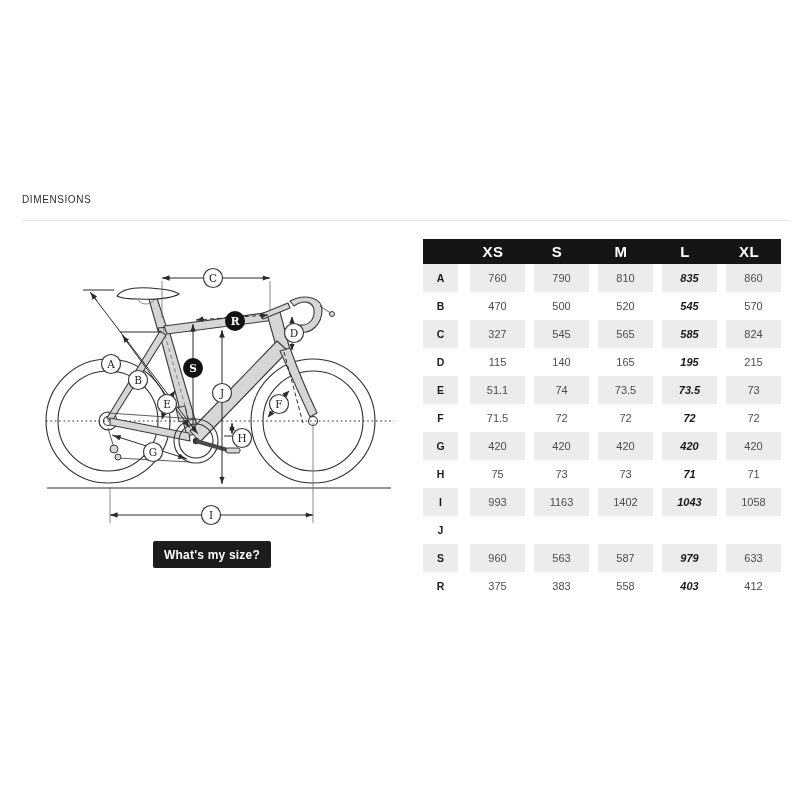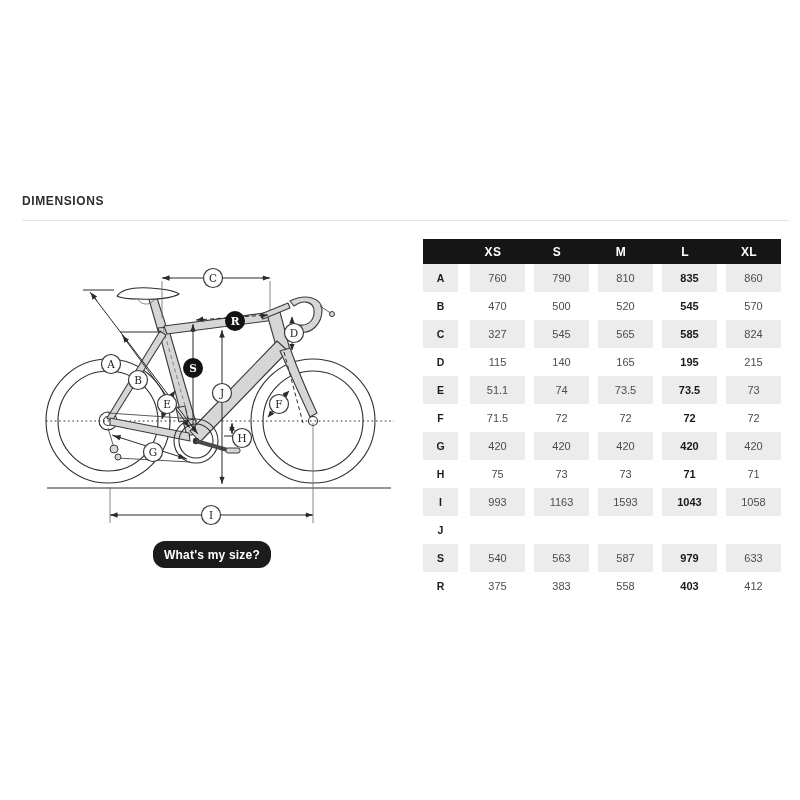--- a/index.html
+++ b/index.html
@@ -1,51 +1,51 @@
 <!DOCTYPE html>
 <html><head>
 <meta charset="utf-8">
 <style>
   html,body{margin:0;padding:0;background:#fff;}
   body{width:800px;height:800px;font-family:"Liberation Sans",sans-serif;}
   .page{position:relative;width:800px;height:800px;overflow:hidden;background:#fff;}
 
-  .sec-title{position:absolute;left:22px;top:194px;font-size:12px;font-weight:bold;
+  .sec-title{position:absolute;left:22px;top:194px;font-size:10px;font-weight:normal;
     letter-spacing:.6px;color:#2e2e2e;}
   .divider{position:absolute;left:22px;top:220px;width:767px;height:1px;background:#e4e4e4;}
 
   .bike-svg{position:absolute;left:40px;top:240px;width:360px;height:300px;}
   .w{fill:none;stroke:#2e2e2e;stroke-width:1.1;}
   .hub{fill:#fff;stroke:#2e2e2e;stroke-width:1.1;}
   .tube{fill:#d6d6d6;stroke:#3b3b3b;stroke-width:1.1;stroke-linejoin:round;}
   .mech{fill:#d6d6d6;stroke:#3b3b3b;stroke-width:1;}
   .ann{stroke:#2b2b2b;stroke-width:1;fill:none;}
   .ext{stroke:#6a6a6a;stroke-width:.8;fill:none;}
   .dash{stroke-dasharray:4,3;}
   .dot{stroke-dasharray:1.6,2.8;}
   .chain{stroke:#4a4a4a;stroke-width:.9;fill:none;}
   .lblc{fill:#fff;stroke:#3a3a3a;stroke-width:1.2;}
   .lblt{font:10.5px "DejaVu Serif",serif;fill:#1c1c1c;text-anchor:middle;}
   .lblf{fill:#121212;stroke:none;}
   .lblft{font:bold 10.5px "DejaVu Serif",serif;fill:#fff;text-anchor:middle;}
 
   .size-btn{position:absolute;left:153px;top:541px;width:118px;height:27px;background:#1c1c1c;
-    color:#fff;border:none;border-radius:12px;font-weight:bold;font-size:12px;
+    color:#fff;border:none;border-radius:2px;font-weight:bold;font-size:12px;
     font-family:"Liberation Sans",sans-serif;letter-spacing:.2px;cursor:pointer;}
 
   .geo-table{position:absolute;left:423px;top:239px;width:358px;}
   .g-row{display:grid;grid-template-columns:35px 3px 64px 64px 64px 64px 64px;}
   .cell{display:flex;align-items:center;justify-content:center;font-size:11px;}
-  .g-row.hdr .cell{background:#151515;color:#fff;font-weight:bold;font-size:12px;height:25px;letter-spacing:.4px;}
+  .g-row.hdr .cell{background:#151515;color:#fff;font-weight:bold;font-size:15px;height:25px;letter-spacing:.4px;}
   .g-row:not(.hdr) .cell{height:28px;background:#fff;}
   .g-row.alt .cell{background:#ececec;}
   .g-row:not(.hdr) .cell.gap{background:#fff;}
   .cell.lab{font-weight:bold;color:#1b1b1b;font-size:10.5px;}
   .cell.val{color:#4c4c4c;margin-left:9px;}
-  .cell.val.hl{font-weight:bold;color:#191919;}
+  .cell.val.hl{font-weight:bold;color:#191919;font-style:italic;}
 </style>
 </head>
 <body>
 
 <div class="page">
 
   <div class="sec-title">DIMENSIONS</div>
   <div class="divider"></div>
 
   <svg class="bike-svg" viewBox="40 240 360 300" xmlns="http://www.w3.org/2000/svg">
@@ -292,37 +292,37 @@
         <div class="cell val">73</div>
         <div class="cell val">73</div>
         <div class="cell val hl">71</div>
         <div class="cell val">71</div>
       </div>
       <div class="g-row alt">
         <div class="cell lab">I</div>
         <div class="cell gap"></div>
         <div class="cell val">993</div>
         <div class="cell val">1163</div>
-        <div class="cell val">1593</div>
+        <div class="cell val">1402</div>
         <div class="cell val hl">1043</div>
         <div class="cell val">1058</div>
       </div>
       <div class="g-row">
         <div class="cell lab">J</div>
         <div class="cell gap"></div>
         <div class="cell val"></div>
         <div class="cell val"></div>
         <div class="cell val"></div>
         <div class="cell val hl"></div>
         <div class="cell val"></div>
       </div>
       <div class="g-row alt">
         <div class="cell lab">S</div>
         <div class="cell gap"></div>
-        <div class="cell val">540</div>
+        <div class="cell val">960</div>
         <div class="cell val">563</div>
         <div class="cell val">587</div>
         <div class="cell val hl">979</div>
         <div class="cell val">633</div>
       </div>
       <div class="g-row">
         <div class="cell lab">R</div>
         <div class="cell gap"></div>
         <div class="cell val">375</div>
         <div class="cell val">383</div>

